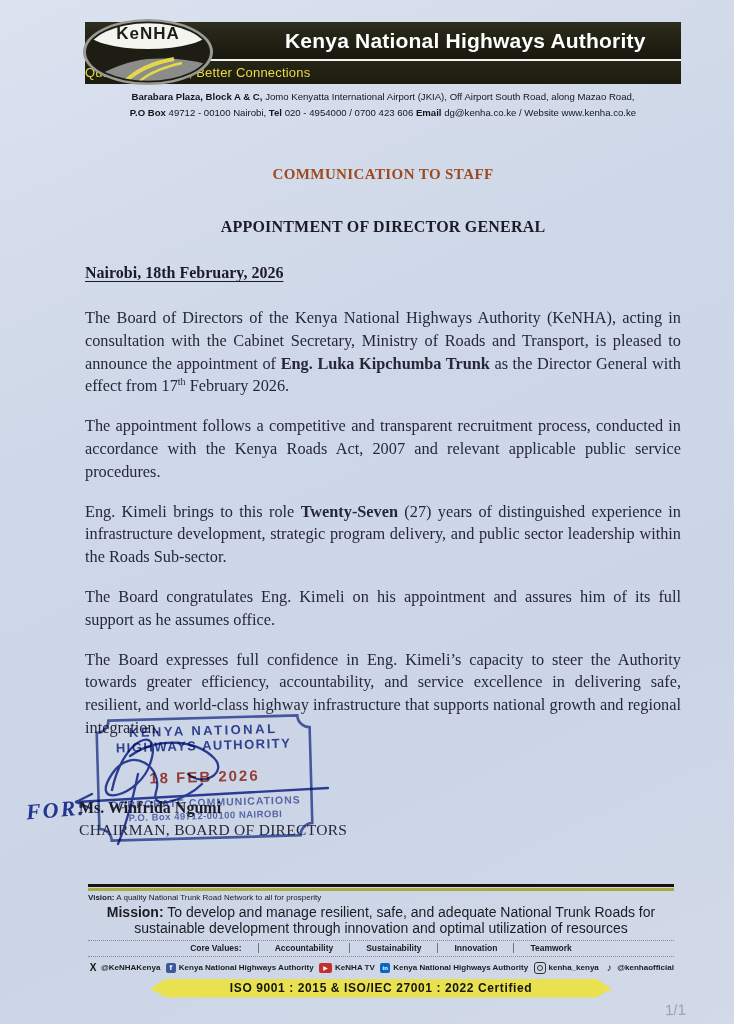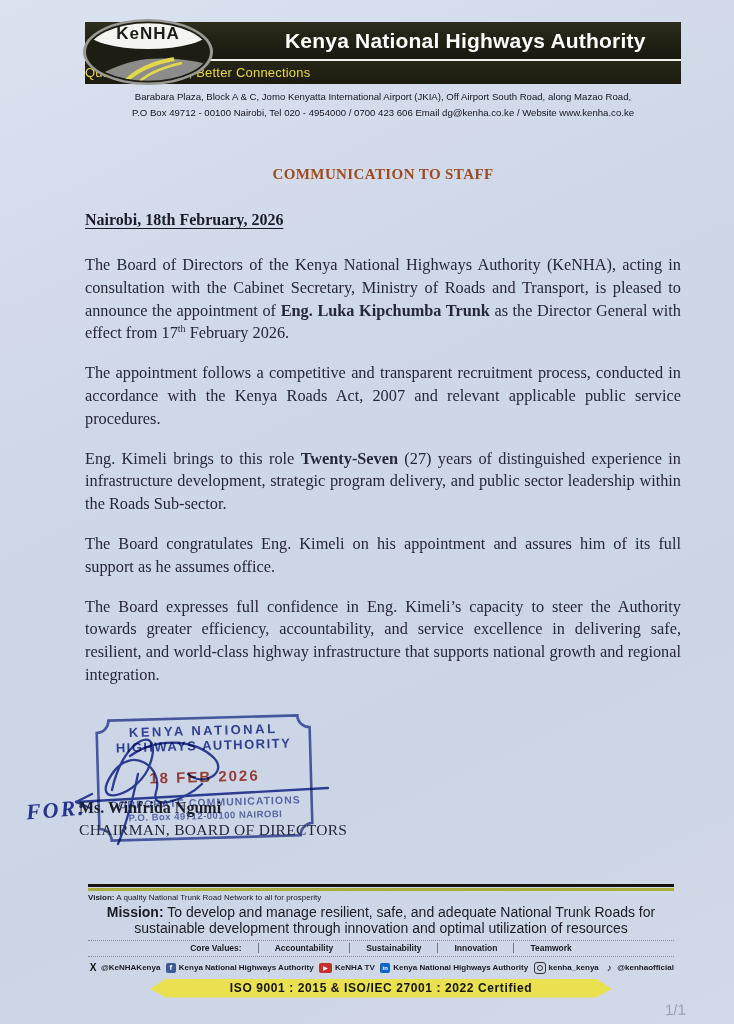--- a/index.html
+++ b/index.html
@@ -24,21 +24,21 @@
     height:23px;line-height:23px;
     color:#eAd945;font-family:"Liberation Sans","DejaVu Sans",sans-serif;
     font-weight:normal;font-size:13px;letter-spacing:0.2px;
   }
   .logo{position:absolute;left:-3px;top:-5px;width:133px;height:70px;}
   .addr{
     margin-top:5px;text-align:center;
     font-family:"Liberation Sans","DejaVu Sans",sans-serif;
     font-size:9.6px;line-height:15.5px;color:#14141c;
   }
-  .addr b{font-weight:normal;}
+  .addr b{font-weight:bold;}
   
   .heading{margin-top:46px;text-align:center;font-weight:bold;font-size:15px;
     letter-spacing:0.4px;color:#9e4a20;}
   .subject{margin-top:35px;text-align:center;font-weight:bold;font-size:16px;
     letter-spacing:0.2px;color:#1c1c28;}
   .dateline{margin-top:28px;font-weight:bold;font-size:16px;color:#1c1c28;
     text-decoration:underline;text-underline-offset:3px;}
   .para{font-size:16.3px;line-height:22.8px;text-align:justify;margin:17px 0 0 0;color:#27273a;}
   .para.first{margin-top:25px;}
   .para b{font-weight:bold;}
@@ -118,20 +118,21 @@
         <text x="66" y="22" text-anchor="middle" font-family="Liberation Sans, DejaVu Sans, sans-serif" font-size="17" font-weight="bold" fill="#1d1d14" letter-spacing="1">KeNHA</text>
       </svg>
     </div>
 
     <div class="addr">
       <div><b>Barabara Plaza, Block A &amp; C,</b><span> Jomo Kenyatta International Airport (JKIA), Off Airport South Road, along Mazao Road,</span></div>
       <div><b>P.O Box</b><span> 49712 - 00100 Nairobi, </span><b>Tel</b><span> 020 - 4954000 / 0700 423 606 </span><b>Email</b><span> dg@kenha.co.ke / Website www.kenha.co.ke</span></div>
     </div>
 
     <div class="heading">COMMUNICATION TO STAFF</div>
+    <div class="subject">APPOINTMENT OF DIRECTOR GENERAL</div>
     <div class="dateline">Nairobi, 18th February, 2026</div>
 
     <p class="para first"><span>The Board of Directors of the Kenya National Highways Authority (KeNHA), acting in consultation with the Cabinet Secretary, Ministry of Roads and Transport, is pleased to announce the appointment of </span><b>Eng. Luka Kipchumba Trunk</b><span> as the Director General with effect from 17</span><sup>th</sup><span> February 2026.</span></p>
 
     <p class="para">The appointment follows a competitive and transparent recruitment process, conducted in accordance with the Kenya Roads Act, 2007 and relevant applicable public service procedures.</p>
 
     <p class="para"><span>Eng. Kimeli brings to this role </span><b>Twenty-Seven</b><span> (27) years of distinguished experience in infrastructure development, strategic program delivery, and public sector leadership within the Roads Sub-sector.</span></p>
 
     <p class="para">The Board congratulates Eng. Kimeli on his appointment and assures him of its full support as he assumes office.</p>
 

